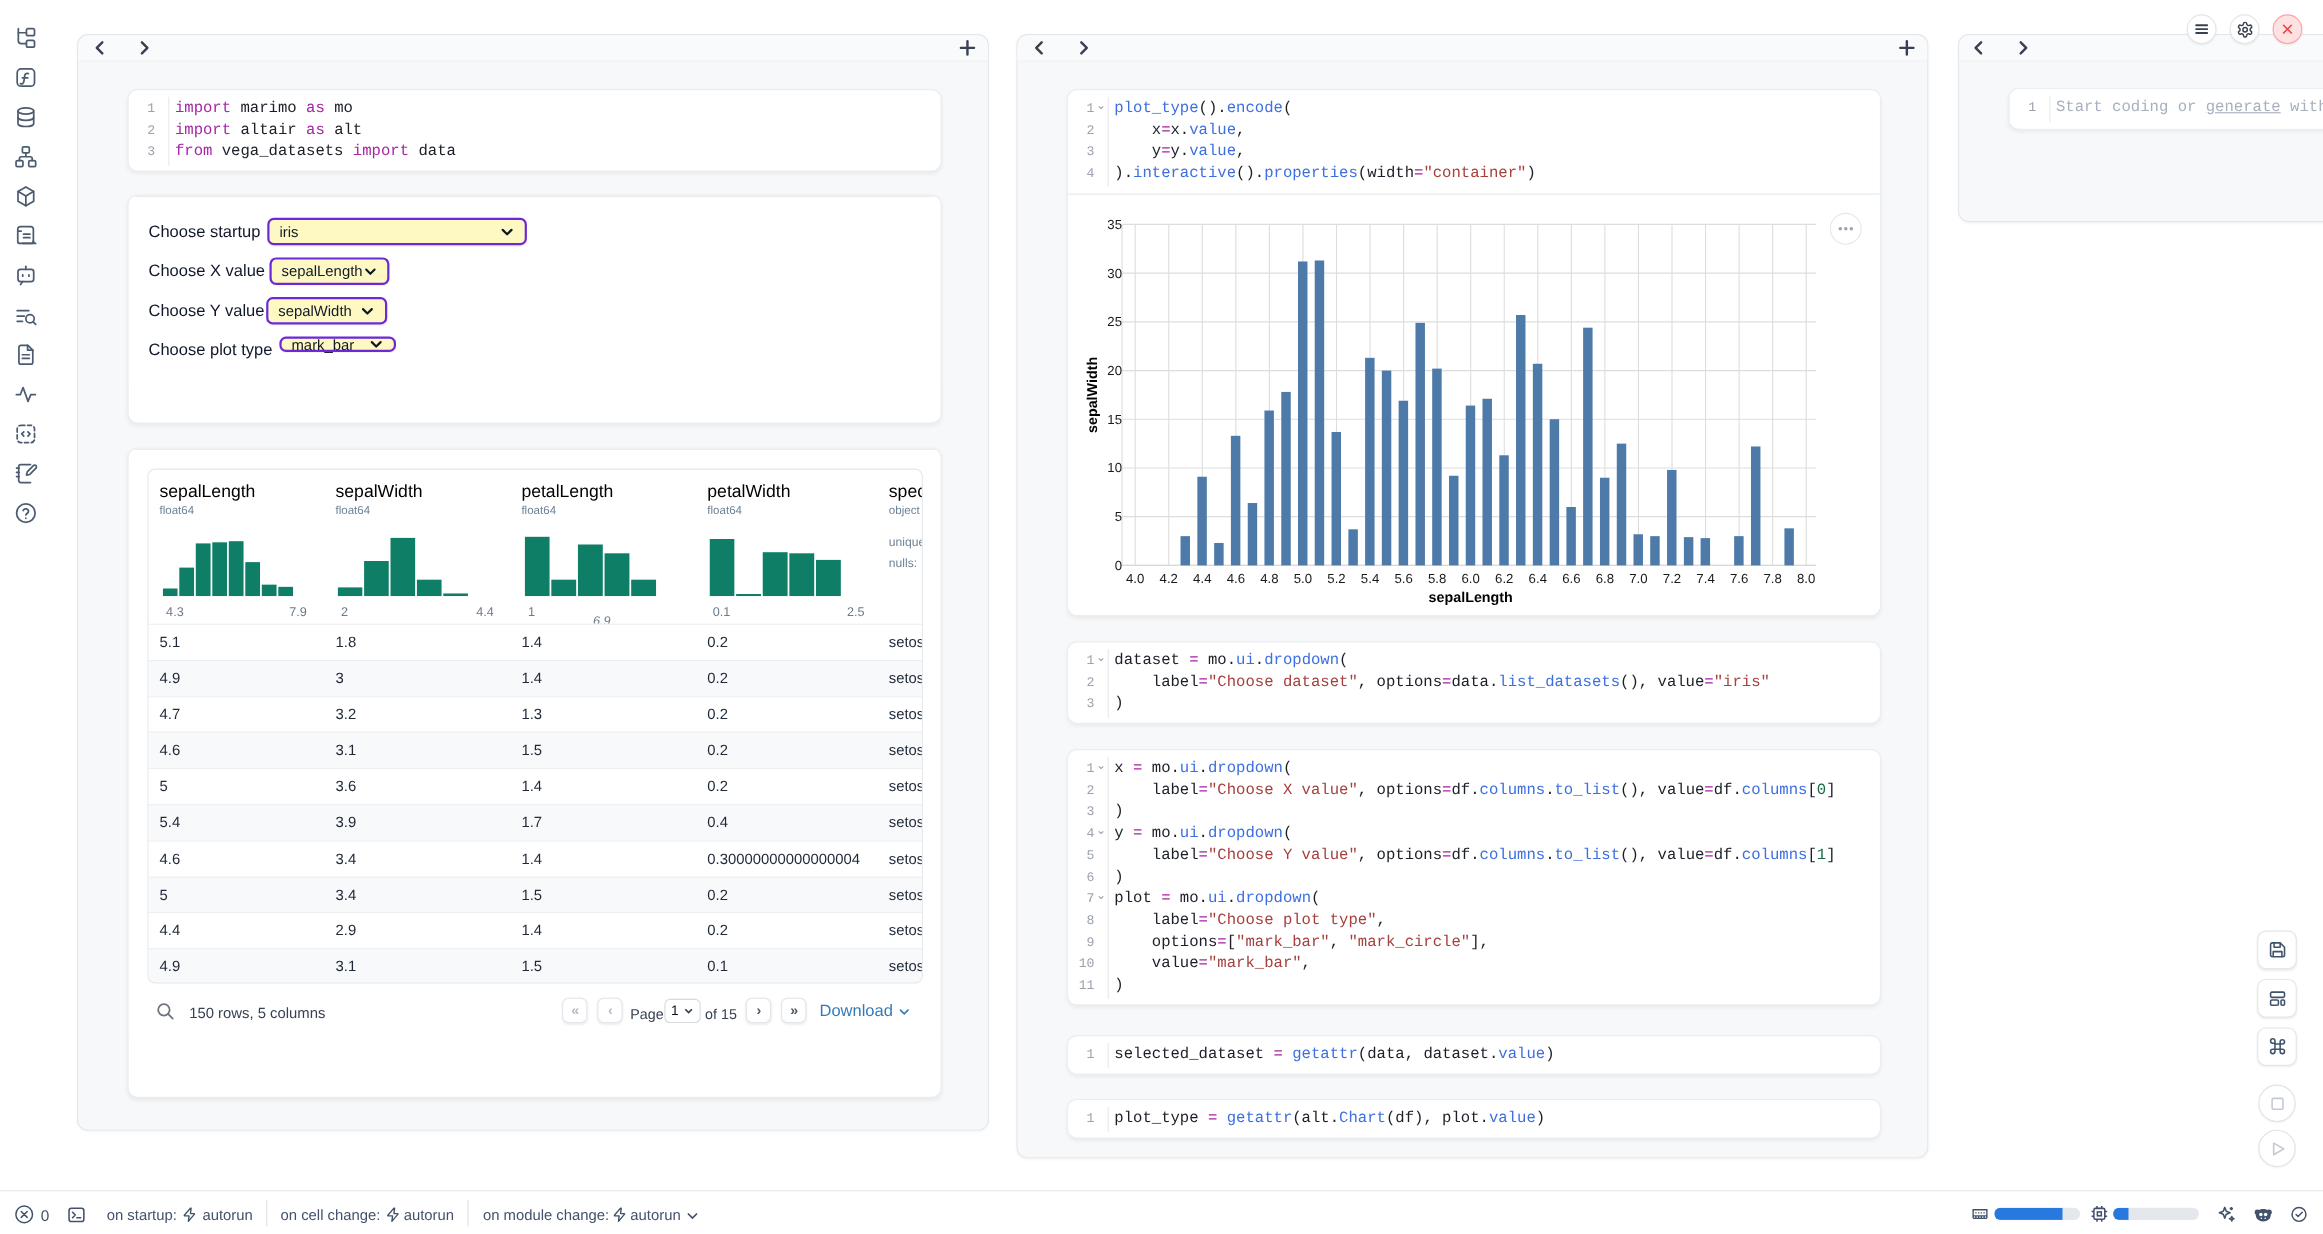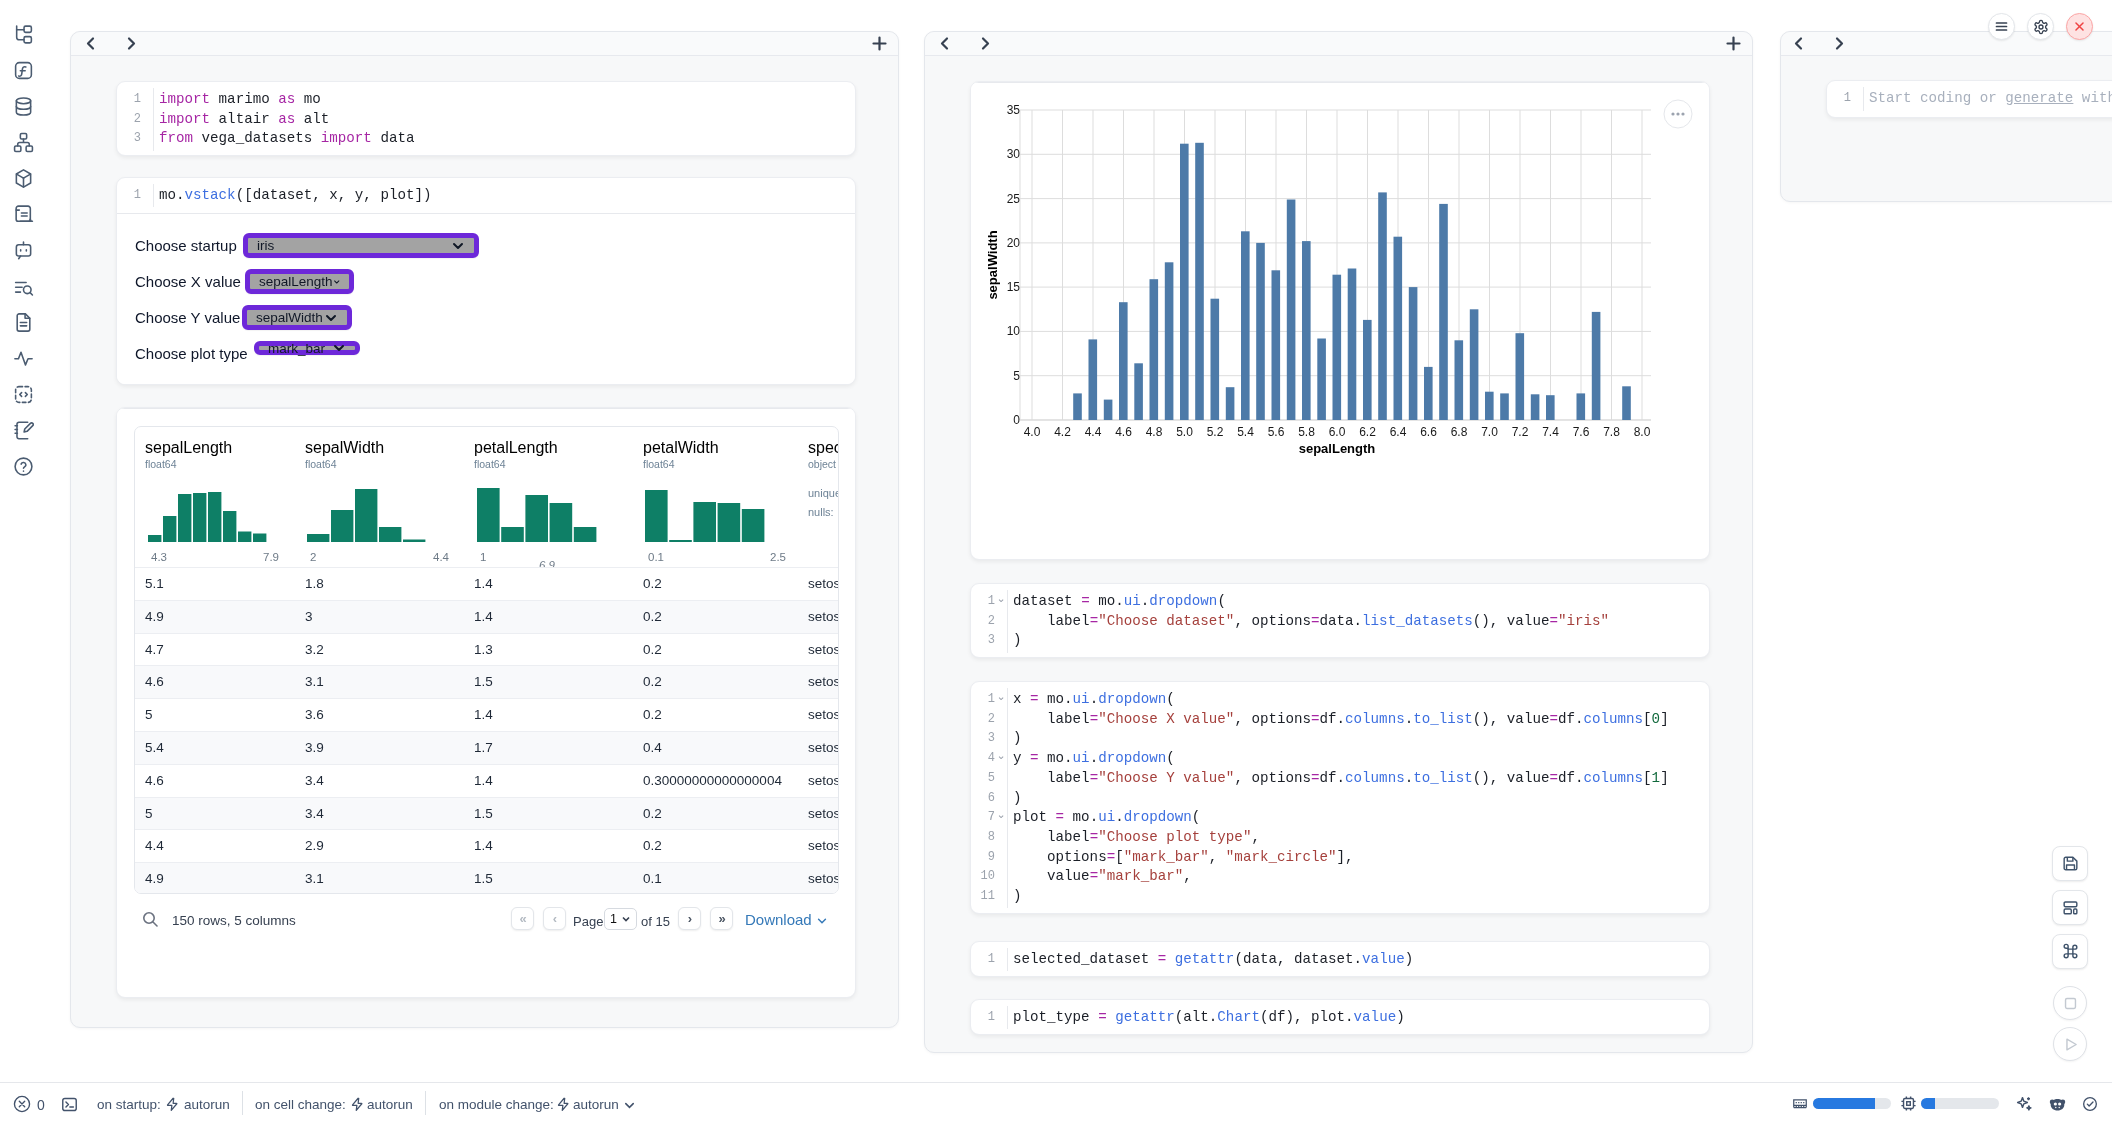--- a/index.html
+++ b/index.html
@@ -19,22 +19,22 @@
 .gut { position:absolute; left:0; top:8px; width:24px; text-align:right;
   font-family:"Liberation Mono", monospace; font-size:12px; line-height:19.7px;
   color:#9ca3ad; }
 .fold { position:absolute; left:24px; top:8px; width:12px;
   font-size:11px; line-height:19.7px; color:#9aa1ac; text-align:center;
   font-family:"Liberation Sans",sans-serif;}
 .outp { position:relative; border-top:1px solid #e7e9ed; background:#fff; }
 .kw { color:#a626a4; } .fn { color:#3d6fe0; } .st { color:#a5403c; }
 .nm { color:#11693c; }
 .lbl { position:absolute; font-size:15px; color:#0f172a; }
-.sel { position:absolute; border:5px solid #6d28d9; border-radius:6px;
-  background:#a3a3a3; font-size:13.5px; color:#111827; display:flex;
+.sel { position:absolute; border:2px solid #6d28d9; border-radius:6px;
+  background:#fef9c3; font-size:13.5px; color:#111827; display:flex;
   align-items:center; padding:0 9px; box-shadow:0 1px 1px rgba(0,0,0,.05); }
 .sel svg { margin-left:auto; }
 svg { display:block; }
 text { font-family:"Liberation Sans", sans-serif; }
 .pgbtn { position:absolute; width:23px; height:23px; border:1px solid #e3e6ea;
   border-radius:6px; background:#fff; box-shadow:0 1px 2px rgba(0,0,0,.07);
   display:flex; align-items:center; justify-content:center; }
 .sqbtn { position:absolute; width:36px; height:35px; border:1px solid #e3e6ea;
   border-radius:8px; background:#fff; box-shadow:0 1px 2px rgba(0,0,0,.08);
   display:flex; align-items:center; justify-content:center; }
@@ -143,21 +143,20 @@
 <svg class="abs" style="left:1832px;top:36px" width="15" height="15" viewBox="0 0 15 15" fill="none" stroke="#374151" stroke-width="2.2" stroke-linecap="round" stroke-linejoin="round">
     <path d="M5 2.5l5 5-5 5"></path>
   </svg>
 <div class="cell" style="left:116px;top:81px;width:740px;height:75px;">
     <div class="code" style="height:75px"><div class="bl"></div><span class="kw">import</span> marimo <span class="kw">as</span> mo
 <span class="kw">import</span> altair <span class="kw">as</span> alt
 <span class="kw">from</span> vega_datasets <span class="kw">import</span> data</div>
     <div class="gut">1<br>2<br>3</div>
   </div>
 <div class="cell" style="left:116px;top:177px;width:740px;height:208px;">
-    <div class="code" style="height:35px"><div class="bl"></div>mo.<span class="fn">vstack</span>([dataset, x, y, plot])</div>
     <div class="gut">1</div>
     <div class="outp" style="height:171px;margin-top:0">
       <div class="lbl" style="left:18px;top:23px;">Choose startup</div>
       <div class="sel" style="left:126px;top:19px;width:236px;height:25px;">iris<svg width="14" height="14" viewBox="0 0 14 14" fill="none" stroke="#101826" stroke-width="2" stroke-linecap="round" stroke-linejoin="round">
           <path d="M3 5l4 4 4-4"></path>
         </svg></div>
       <div class="lbl" style="left:18px;top:59px;">Choose X value</div>
       <div class="sel" style="left:128px;top:55px;width:109px;height:25px;">sepalLength<svg width="14" height="14" viewBox="0 0 14 14" fill="none" stroke="#101826" stroke-width="2" stroke-linecap="round" stroke-linejoin="round">
           <path d="M3 5l4 4 4-4"></path>
         </svg></div>
@@ -307,20 +306,24 @@
       </div>
       <div class="pgbtn" style="left:593px;top:498px;">
         <span style="font-size:13px;color:#4b5563;letter-spacing:-1px;font-weight:bold;">»</span>
       </div>
       <div class="abs" style="left:628px;top:502px;font-size:15px;color:#3579b8;">Download<svg style="display:inline-block;vertical-align:-2px;margin-left:4px" width="12" height="12" viewBox="0 0 14 14" fill="none" stroke="#3579b8" stroke-width="1.7" stroke-linecap="round">
           <path d="M3 5l4 4 4-4"></path>
         </svg></div>
     </div>
   </div>
 <div class="cell" style="left:970px;top:81px;width:740px;height:479px;">
+    <div class="code" style="height:94px"><div class="bl"></div><span class="fn">plot_type</span>().<span class="fn">encode</span>(
+    x<span class="kw">=</span>x.<span class="fn">value</span>,
+    y<span class="kw">=</span>y.<span class="fn">value</span>,
+).<span class="fn">interactive</span>().<span class="fn">properties</span>(width<span class="kw">=</span><span class="st">"container"</span>)</div>
     <div class="gut">1<br>2<br>3<br>4</div>
     <div class="fold" style="top:5.0px">⌄</div>
     <div class="outp" style="height:384px;">
       <svg class="abs" style="left:0;top:0" width="738" height="384">
         <line x1="61.0" y1="27" x2="61.0" y2="337" stroke="#ddd" stroke-width="1"></line>
         <line x1="91.5" y1="27" x2="91.5" y2="337" stroke="#ddd" stroke-width="1"></line>
         <line x1="122.0" y1="27" x2="122.0" y2="337" stroke="#ddd" stroke-width="1"></line>
         <line x1="152.5" y1="27" x2="152.5" y2="337" stroke="#ddd" stroke-width="1"></line>
         <line x1="183.0" y1="27" x2="183.0" y2="337" stroke="#ddd" stroke-width="1"></line>
         <line x1="213.5" y1="27" x2="213.5" y2="337" stroke="#ddd" stroke-width="1"></line>

